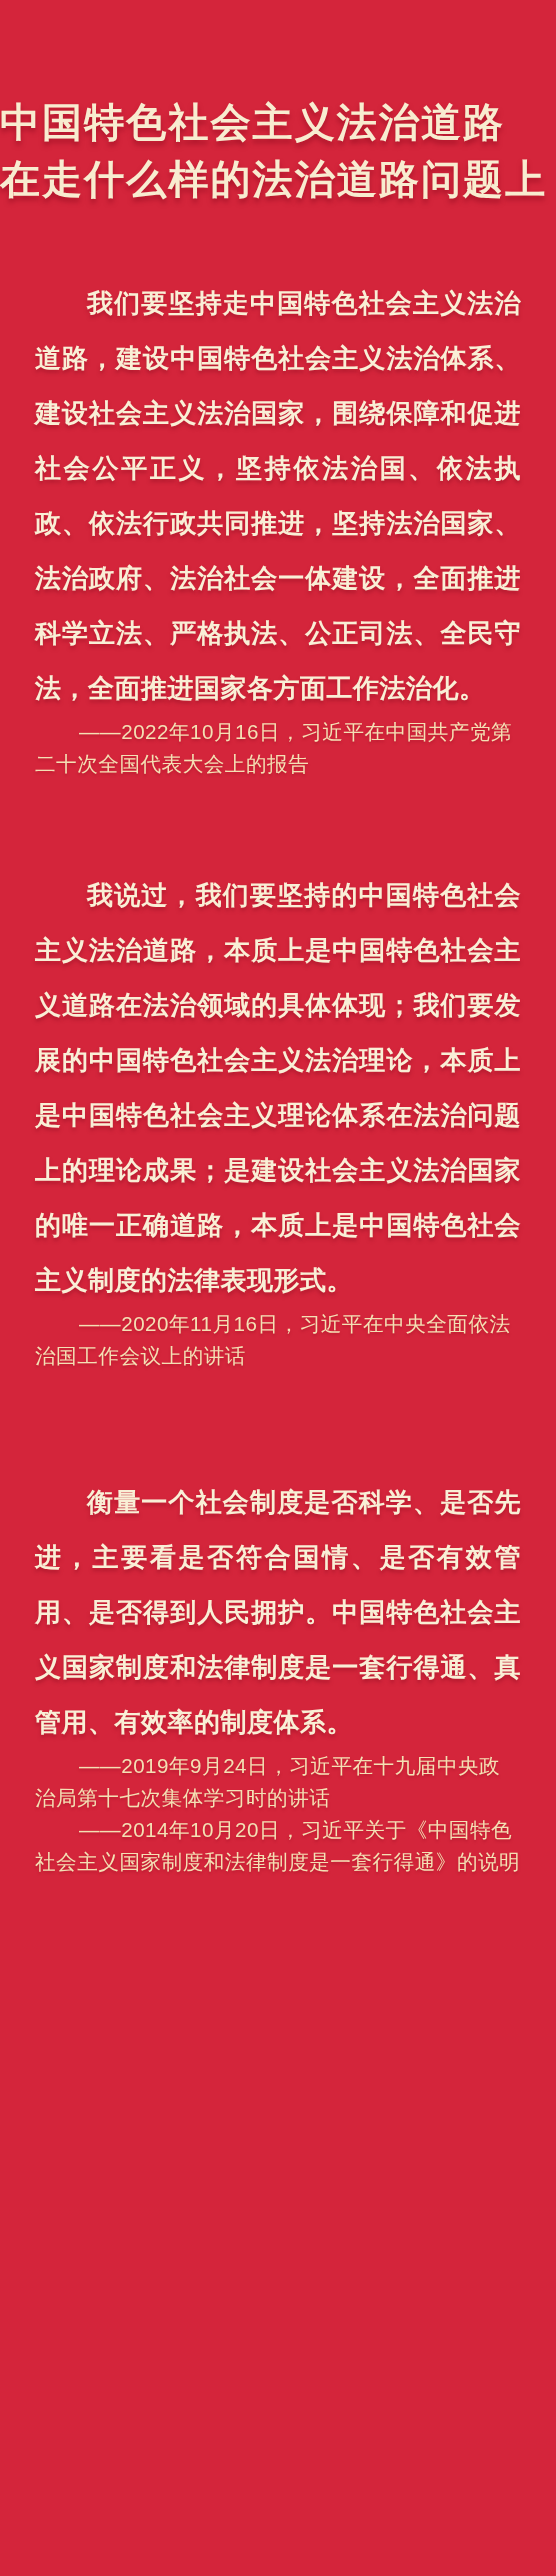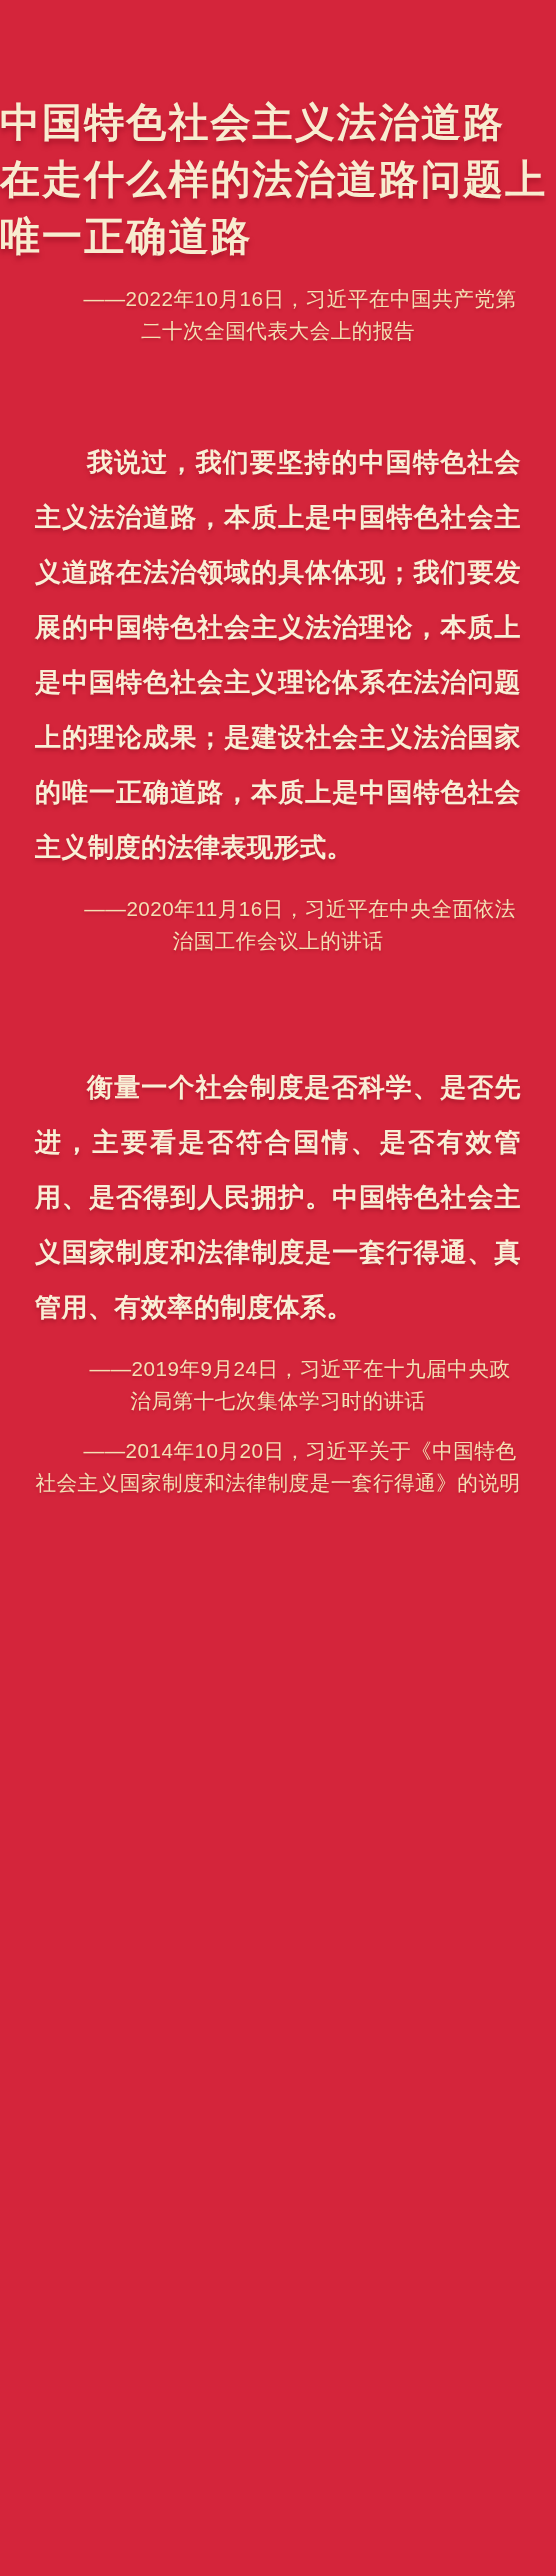--- a/index.html
+++ b/index.html
@@ -37,45 +37,45 @@
     letter-spacing: 0.5px;
     word-break: break-all;
     text-shadow: 0 2.6px 3.6px rgba(150, 15, 35, 0.5);
   }
   .q1 { margin-top: 68px; }
   .q2 { margin-top: 88px; }
   .q3 { margin-top: 103px; }
   .q4 { margin-top: 103px; }
 
   .quote-attr {
-    margin: 18px 35px 0 35px;
+    margin: 0 35px 0 35px;
     color: #f4e0b4;
     font-size: 20.6px;
     font-weight: 400;
     line-height: 32px;
-    text-align: center;
+    text-align: left;
     text-indent: 44px;
     letter-spacing: 0.5px;
     word-break: break-all;
     text-shadow: 0 1.5px 2.6px rgba(150, 15, 35, 0.4);
   }
 </style>
 </head>
 <body>
 
 <div class="page">
   <div class="content">
 
     <div class="title-block">
       <div>中国特色社会主义法治道路</div>
       <div>在走什么样的法治道路问题上</div>
-      <div>唯一正确道路</div>
     </div>
 
     <section>
+      <p class="quote-text q1">我们要坚持走中国特色社会主义法治道路，建设中国特色社会主义法治体系、建设社会主义法治国家，围绕保障和促进社会公平正义，坚持依法治国、依法执政、依法行政共同推进，坚持法治国家、法治政府、法治社会一体建设，全面推进科学立法、严格执法、公正司法、全民守法，全面推进国家各方面工作法治化。</p>
       <p class="quote-attr">——2022年10月16日，习近平在中国共产党第二十次全国代表大会上的报告</p>
     </section>
 
     <section>
       <p class="quote-text q2">我说过，我们要坚持的中国特色社会主义法治道路，本质上是中国特色社会主义道路在法治领域的具体体现；我们要发展的中国特色社会主义法治理论，本质上是中国特色社会主义理论体系在法治问题上的理论成果；是建设社会主义法治国家的唯一正确道路，本质上是中国特色社会主义制度的法律表现形式。</p>
       <p class="quote-attr">——2020年11月16日，习近平在中央全面依法治国工作会议上的讲话</p>
     </section>
 
     <section>
       <p class="quote-text q3">衡量一个社会制度是否科学、是否先进，主要看是否符合国情、是否有效管用、是否得到人民拥护。中国特色社会主义国家制度和法律制度是一套行得通、真管用、有效率的制度体系。</p>

